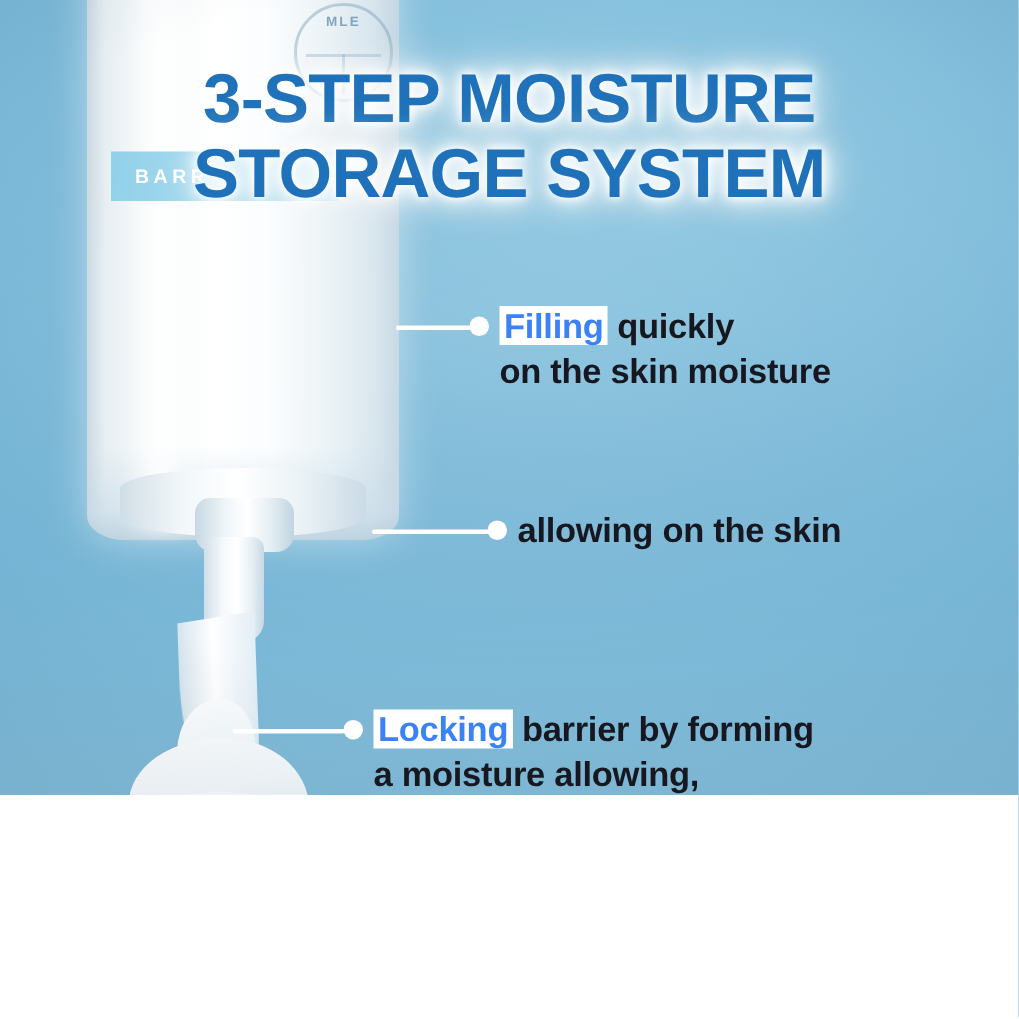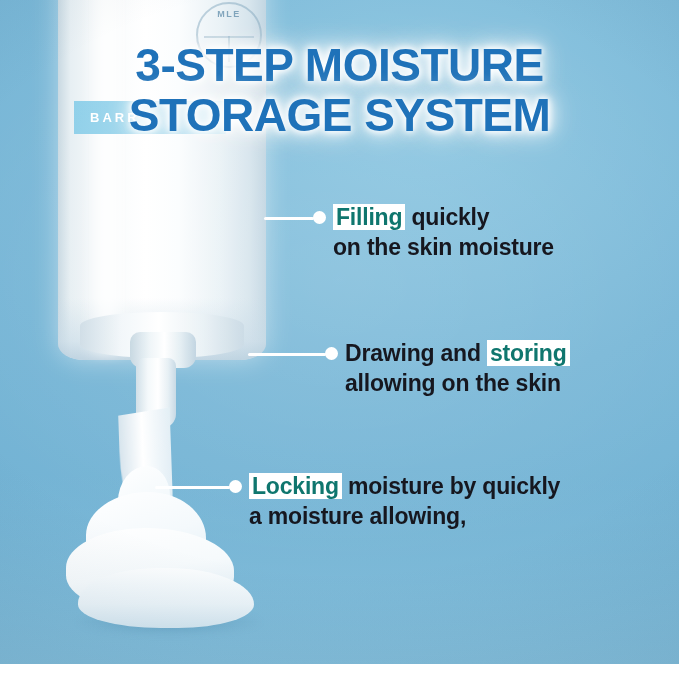--- a/index.html
+++ b/index.html
@@ -4,21 +4,21 @@
 <style>
   html, body {
     margin: 0; padding: 0;
     width: 679px; height: 679px;
     overflow: hidden;
     font-family: "Liberation Sans", sans-serif;
   }
 
   #stage {
     position: relative;
-    width: 679px; height: 664px;
+    width: 679px; height: 530px;
     background: #7cb9d8;
     overflow: hidden;
   }
 
   
   .bg-base {
     position: absolute; inset: 0;
     background:
       radial-gradient(120% 90% at 62% 18%, #8fc8e2 0%, #7cb9d8 45%, #6fb0d2 100%);
   }
@@ -177,21 +177,21 @@
     font-family: "Liberation Sans", sans-serif;
     font-weight: 700;
     font-size: 23px;
     line-height: 30px;
     color: #16171f;
     letter-spacing: -0.2px;
     white-space: nowrap;
   }
   .hl {
     background: #ffffff;
-    color: #0f766e;
+    color: #3b82f6;
     padding: 0 3px;
     box-decoration-break: clone;
     -webkit-box-decoration-break: clone;
   }
 
   .leader { position: absolute; height: 14px; }
   .leader .ln {
     position: absolute; left: 0; top: 6px; height: 3px; right: 12px;
     background: #ffffff; border-radius: 2px;
   }
@@ -257,26 +257,25 @@
   <div class="callout" id="c1">
     <div class="txt"><span class="hl">Filling</span><span> quickly</span></div>
     <div class="txt">on the skin moisture</div>
   </div>
 
   <div class="leader" id="l2">
     <span class="ln"></span>
     <span class="dot"></span>
   </div>
   <div class="callout" id="c2">
-    <div class="txt"><span>Drawing and </span><span class="hl">storing</span></div>
     <div class="txt">allowing on the skin</div>
   </div>
 
   <div class="leader" id="l3">
     <span class="ln"></span>
     <span class="dot"></span>
   </div>
   <div class="callout" id="c3">
-    <div class="txt"><span class="hl">Locking</span><span> moisture by quickly</span></div>
+    <div class="txt"><span class="hl">Locking</span><span> barrier by forming</span></div>
     <div class="txt">a moisture allowing,</div>
   </div>
 
 </div>
 
 </body></html>

